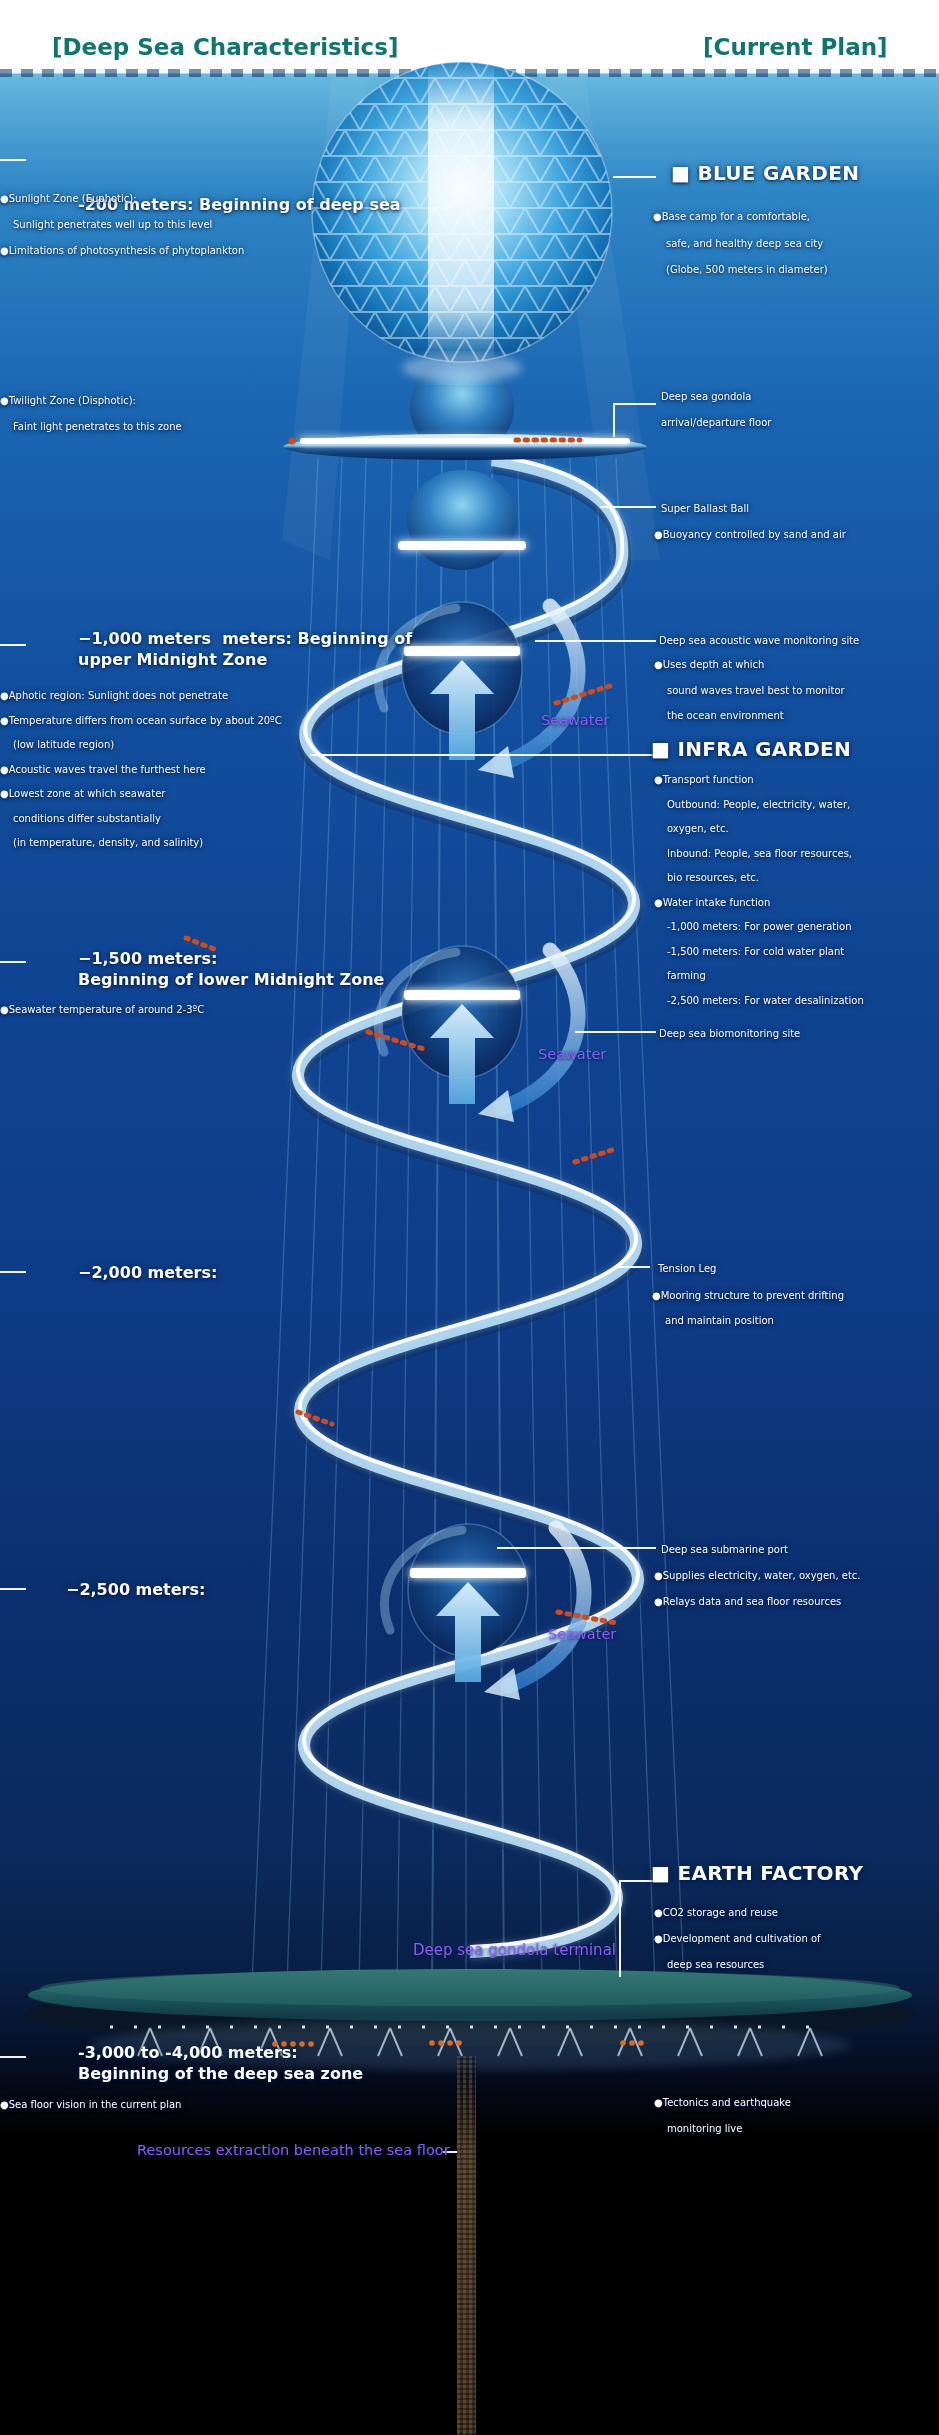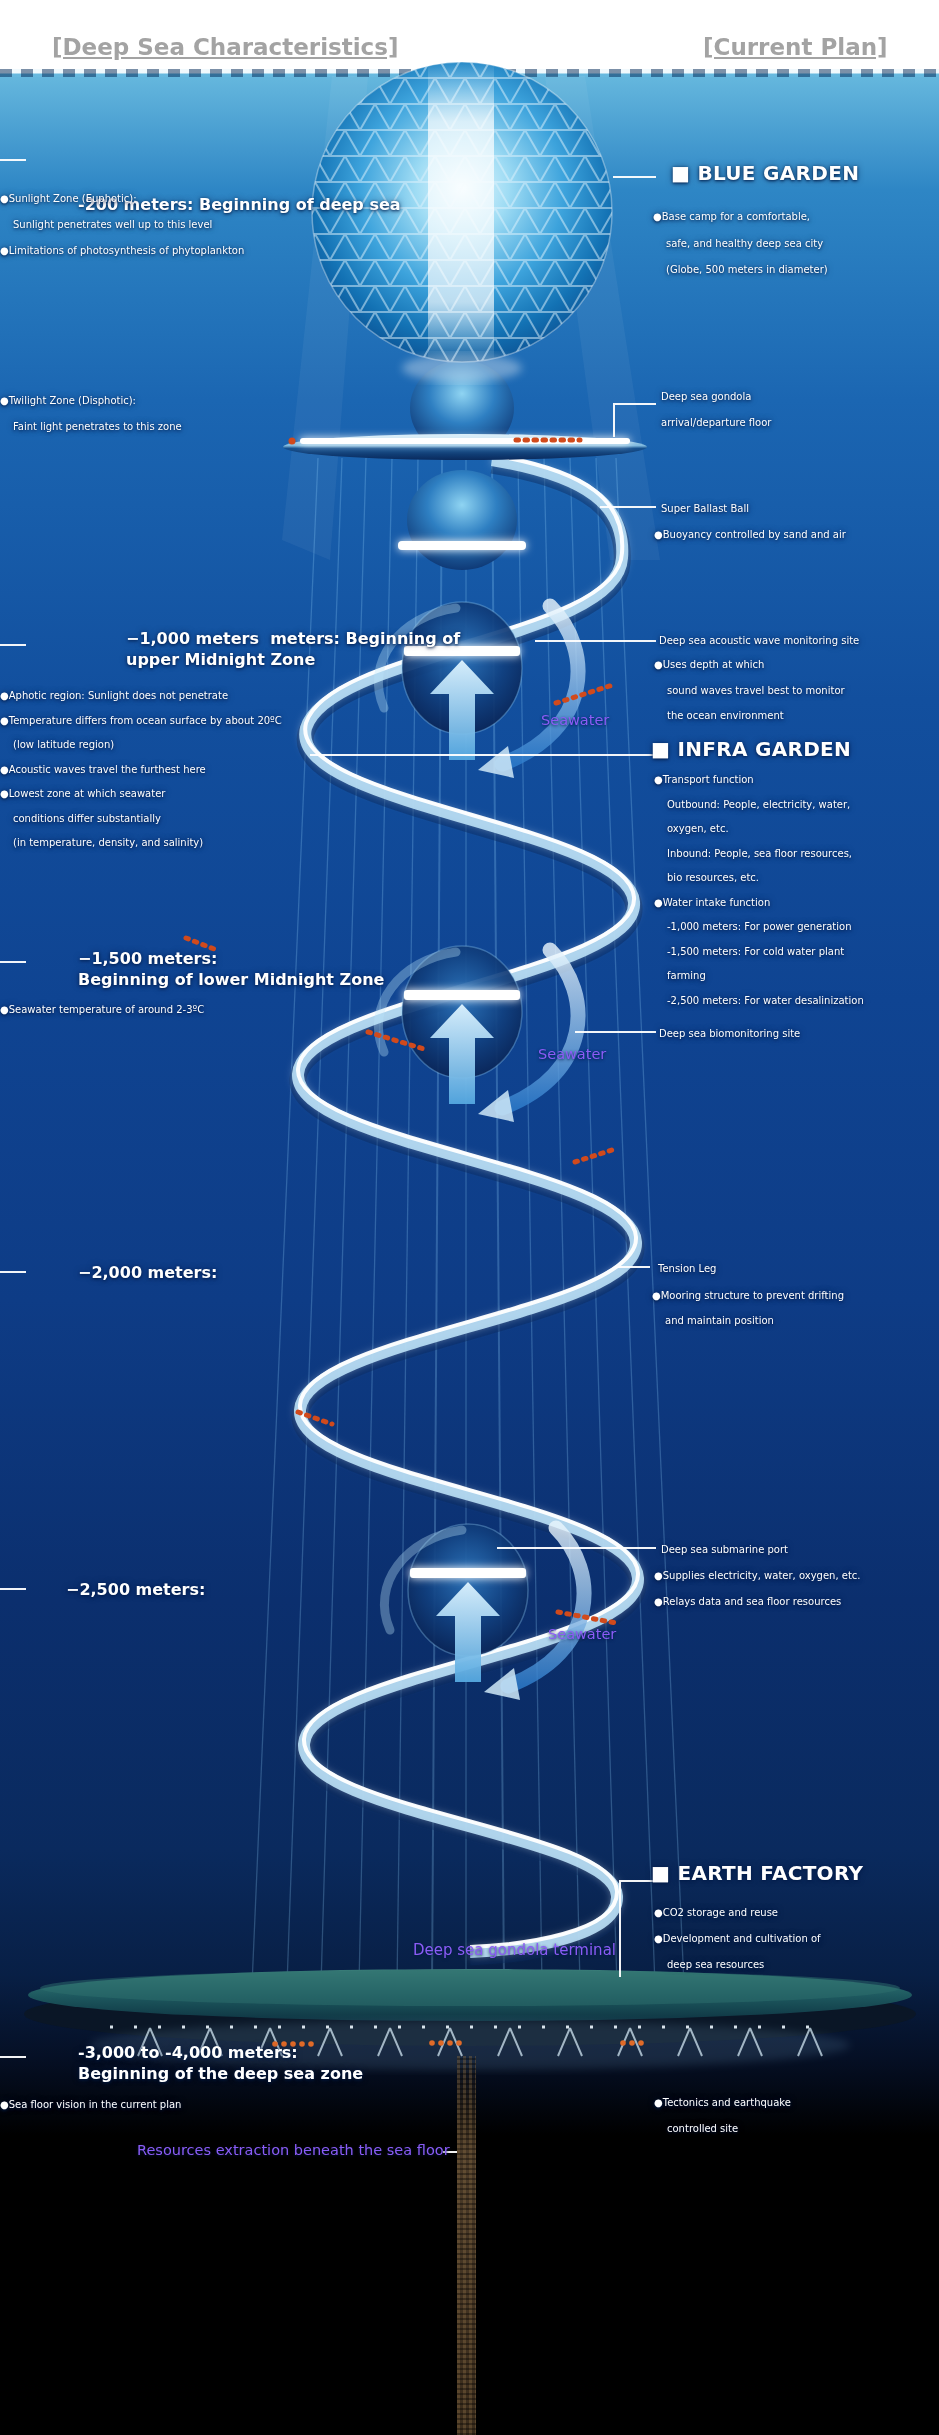--- a/index.html
+++ b/index.html
@@ -29,22 +29,22 @@
   }
   
   svg.art{position:absolute;left:0;top:0;}
   
   .ann{position:absolute;color:#fff;font-size:10px;line-height:25px;
        text-shadow:0 1px 3px rgba(0,25,70,.9),0 0 6px rgba(0,25,70,.55);}
   .ann .line{display:block;white-space:pre;}
   .ann .ind{padding-left:13px;}
   .depth-title{font-weight:bold;font-size:16px;line-height:21px;}
   .sec-title{font-weight:bold;font-size:20px;line-height:23px;letter-spacing:.3px;white-space:pre;}
-  .page-title{position:absolute;top:34px;color:#a3a3a3;font-weight:bold;font-size:23px;white-space:pre;
-              text-shadow:none;font-family:"DejaVu Sans","Liberation Sans",sans-serif;text-decoration:underline;}
+  .page-title{position:absolute;top:34px;color:#0f766e;font-weight:bold;font-size:23px;white-space:pre;
+              text-shadow:none;font-family:"DejaVu Sans","Liberation Sans",sans-serif;}
   .small-label{position:absolute;color:#8b5cf6;font-size:14.5px;white-space:pre;
                text-shadow:0 1px 3px rgba(0,25,70,.9);}
 </style>
 </head>
 <body>
 
 <div id="canvas">
 
   <div class="bg-ocean"></div>
   <div class="waveline"></div>
@@ -259,21 +259,21 @@
   </div>
   <div class="ann" style="left:0;top:186px;line-height:26px;">
     <span class="line">●Sunlight Zone (Euphotic):</span>
     <span class="line ind">Sunlight penetrates well up to this level</span>
     <span class="line">●Limitations of photosynthesis of phytoplankton</span>
   </div>
   <div class="ann" style="left:0;top:388px;line-height:26px;">
     <span class="line">●Twilight Zone (Disphotic):</span>
     <span class="line ind">Faint light penetrates to this zone</span>
   </div>
-  <div class="ann depth-title" style="left:78px;top:628px;margin-left:48px;">
+  <div class="ann depth-title" style="left:78px;top:628px;">
     <span class="line">−1,000 meters  meters: Beginning of</span>
     <span class="line">upper Midnight Zone</span>
   </div>
   <div class="ann" style="left:0;top:684px;line-height:24.5px;">
     <span class="line">●Aphotic region: Sunlight does not penetrate</span>
     <span class="line">●Temperature differs from ocean surface by about 20ºC</span>
     <span class="line ind">(low latitude region)</span>
     <span class="line">●Acoustic waves travel the furthest here</span>
     <span class="line">●Lowest zone at which seawater</span>
     <span class="line ind">conditions differ substantially</span>
@@ -356,21 +356,21 @@
     <span class="line">●Relays data and sea floor resources</span>
   </div>
   <div class="ann sec-title" style="left:651px;top:1862px;">■ EARTH FACTORY</div>
   <div class="ann" style="left:654px;top:1900px;line-height:26px;">
     <span class="line">●CO2 storage and reuse</span>
     <span class="line">●Development and cultivation of</span>
     <span class="line ind">deep sea resources</span>
   </div>
   <div class="ann" style="left:654px;top:2090px;line-height:26px;">
     <span class="line">●Tectonics and earthquake</span>
-    <span class="line ind">controlled site</span>
+    <span class="line ind">monitoring live</span>
   </div>
 
   <div class="small-label" style="left:541px;top:712px;">Seawater</div>
   <div class="small-label" style="left:538px;top:1046px;">Seawater</div>
   <div class="small-label" style="left:548px;top:1626px;">Seawater</div>
   <div class="small-label" style="left:413px;top:1941px;font-size:15px;">Deep sea gondola terminal</div>
 
 </div>
 
 </body></html>

